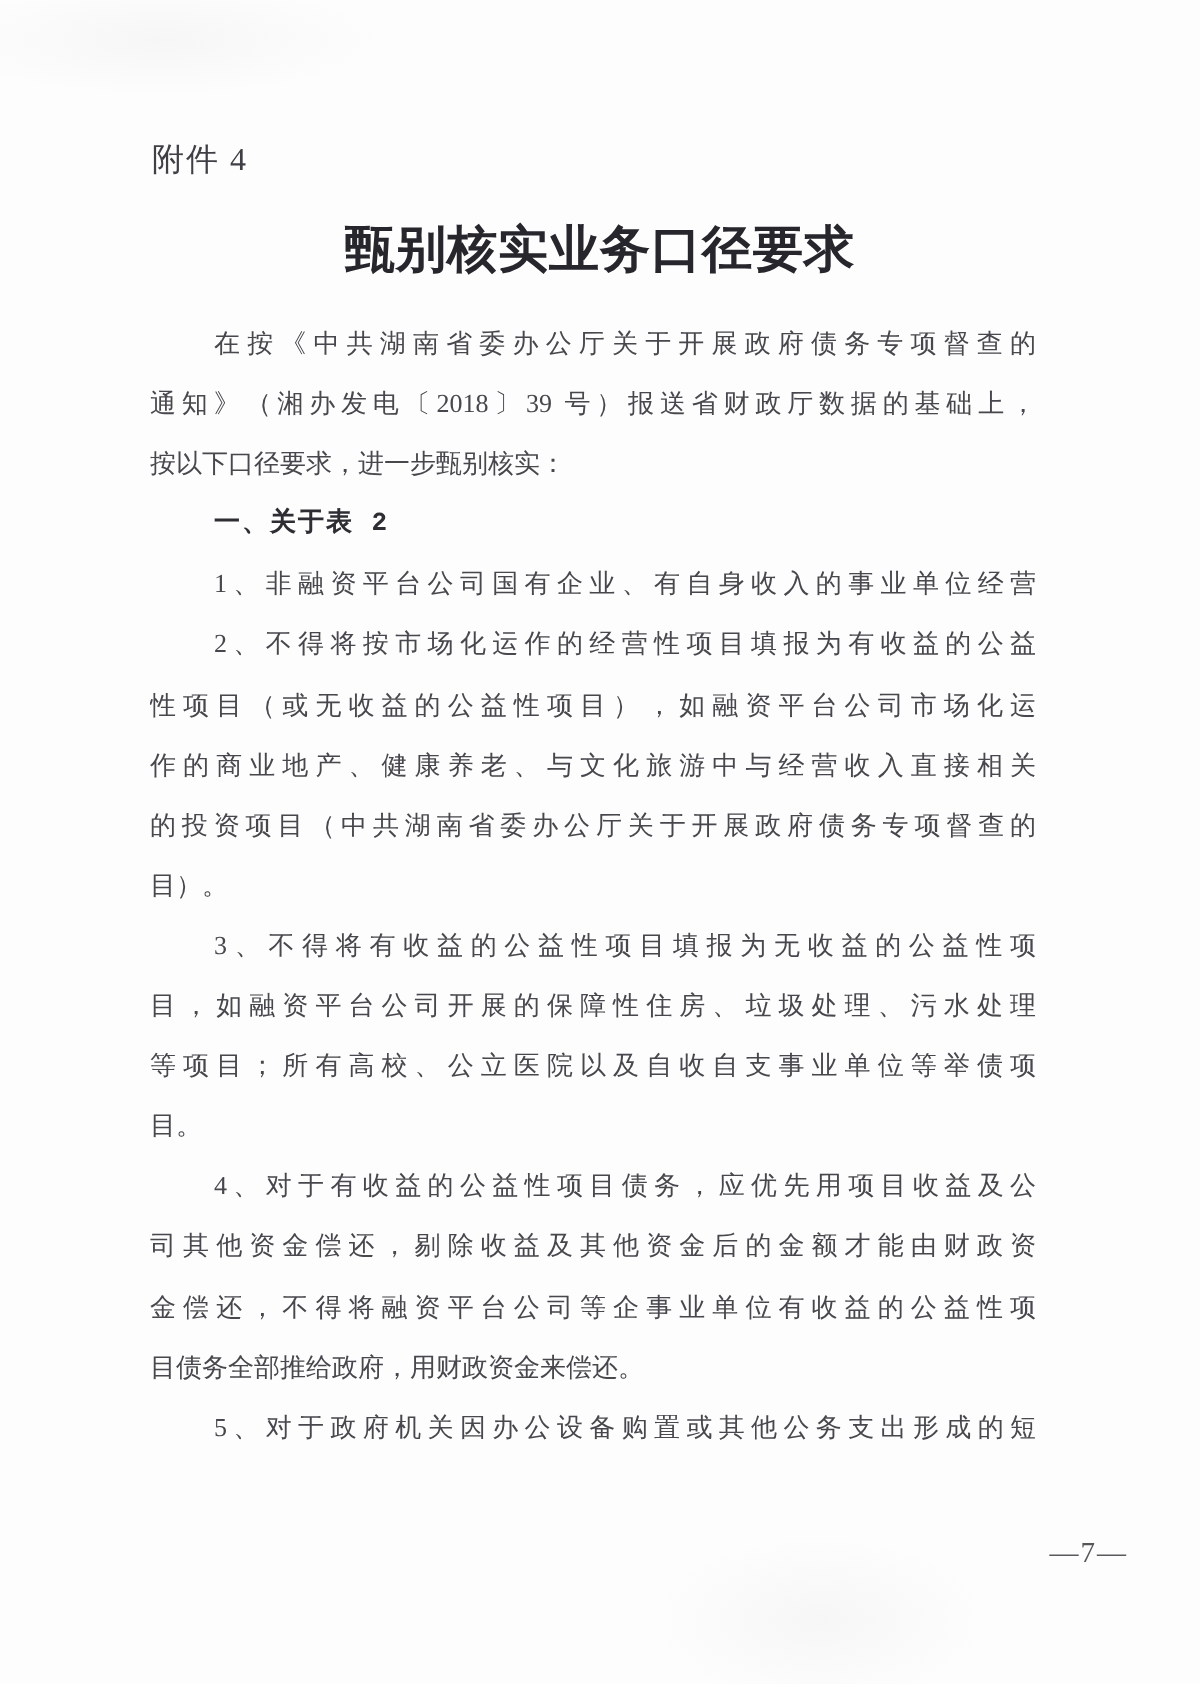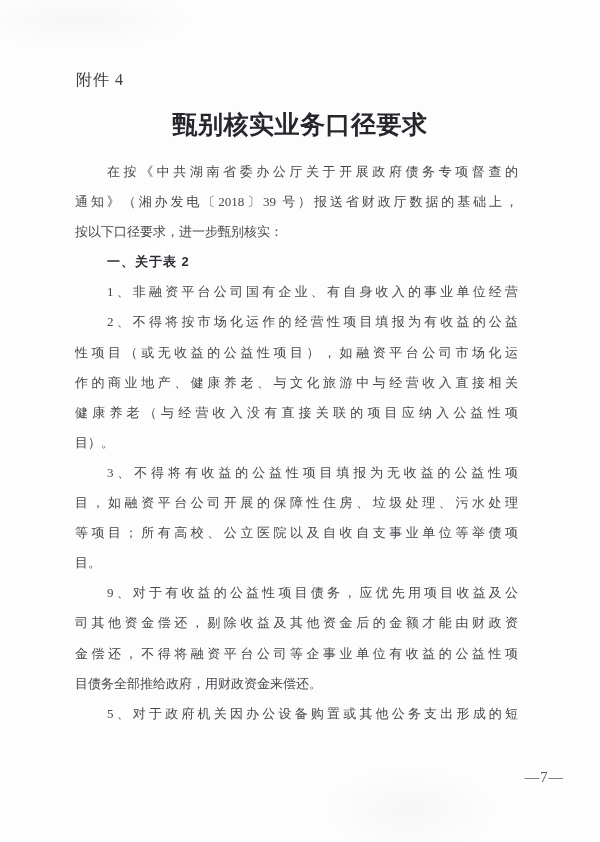--- a/index.html
+++ b/index.html
@@ -49,21 +49,21 @@
     text-align: justify;
     color: #47474d;
   }
   .line {
     height: 30.1px;
     overflow: hidden;
   }
   .line.full { text-align-last: justify; }
   .line.first { text-indent: 32px; }
   .line.sect {
-    font-family: Liberation Sans, sans-serif;
+    font-family: Liberation Mono, monospace;
     font-weight: bold;
     color: #2d2d33;
     text-indent: 32px;
     letter-spacing: 1px;
   }
   .page-number {
     position: absolute;
     top: 769px;
     right: 84px;
     font-size: 14.5px;
@@ -85,29 +85,29 @@
     <div class="line full">通知》（湘办发电〔2018〕39 号）报送省财政厅数据的基础上，</div>
     <div class="line">按以下口径要求，进一步甄别核实：</div>
 
     <div class="line sect">一、关于表 2</div>
 
     <div class="line first full">1、非融资平台公司国有企业、有自身收入的事业单位经营</div>
 
     <div class="line first full">2、不得将按市场化运作的经营性项目填报为有收益的公益</div>
     <div class="line full">性项目（或无收益的公益性项目），如融资平台公司市场化运</div>
     <div class="line full">作的商业地产、健康养老、与文化旅游中与经营收入直接相关</div>
-    <div class="line full">健康养老（与经营收入没有直接关联的项目应纳入公益性项</div>
+    <div class="line full">的投资项目（中共湖南省委办公厅关于开展政府债务专项督查的</div>
     <div class="line">目）。</div>
 
     <div class="line first full">3、不得将有收益的公益性项目填报为无收益的公益性项</div>
     <div class="line full">目，如融资平台公司开展的保障性住房、垃圾处理、污水处理</div>
     <div class="line full">等项目；所有高校、公立医院以及自收自支事业单位等举债项</div>
     <div class="line">目。</div>
 
-    <div class="line first full">9、对于有收益的公益性项目债务，应优先用项目收益及公</div>
+    <div class="line first full">4、对于有收益的公益性项目债务，应优先用项目收益及公</div>
     <div class="line full">司其他资金偿还，剔除收益及其他资金后的金额才能由财政资</div>
     <div class="line full">金偿还，不得将融资平台公司等企事业单位有收益的公益性项</div>
     <div class="line">目债务全部推给政府，用财政资金来偿还。</div>
 
     <div class="line first full">5、对于政府机关因办公设备购置或其他公务支出形成的短</div>
   </div>
 
   <div class="page-number">—7—</div>
 
 </div>

